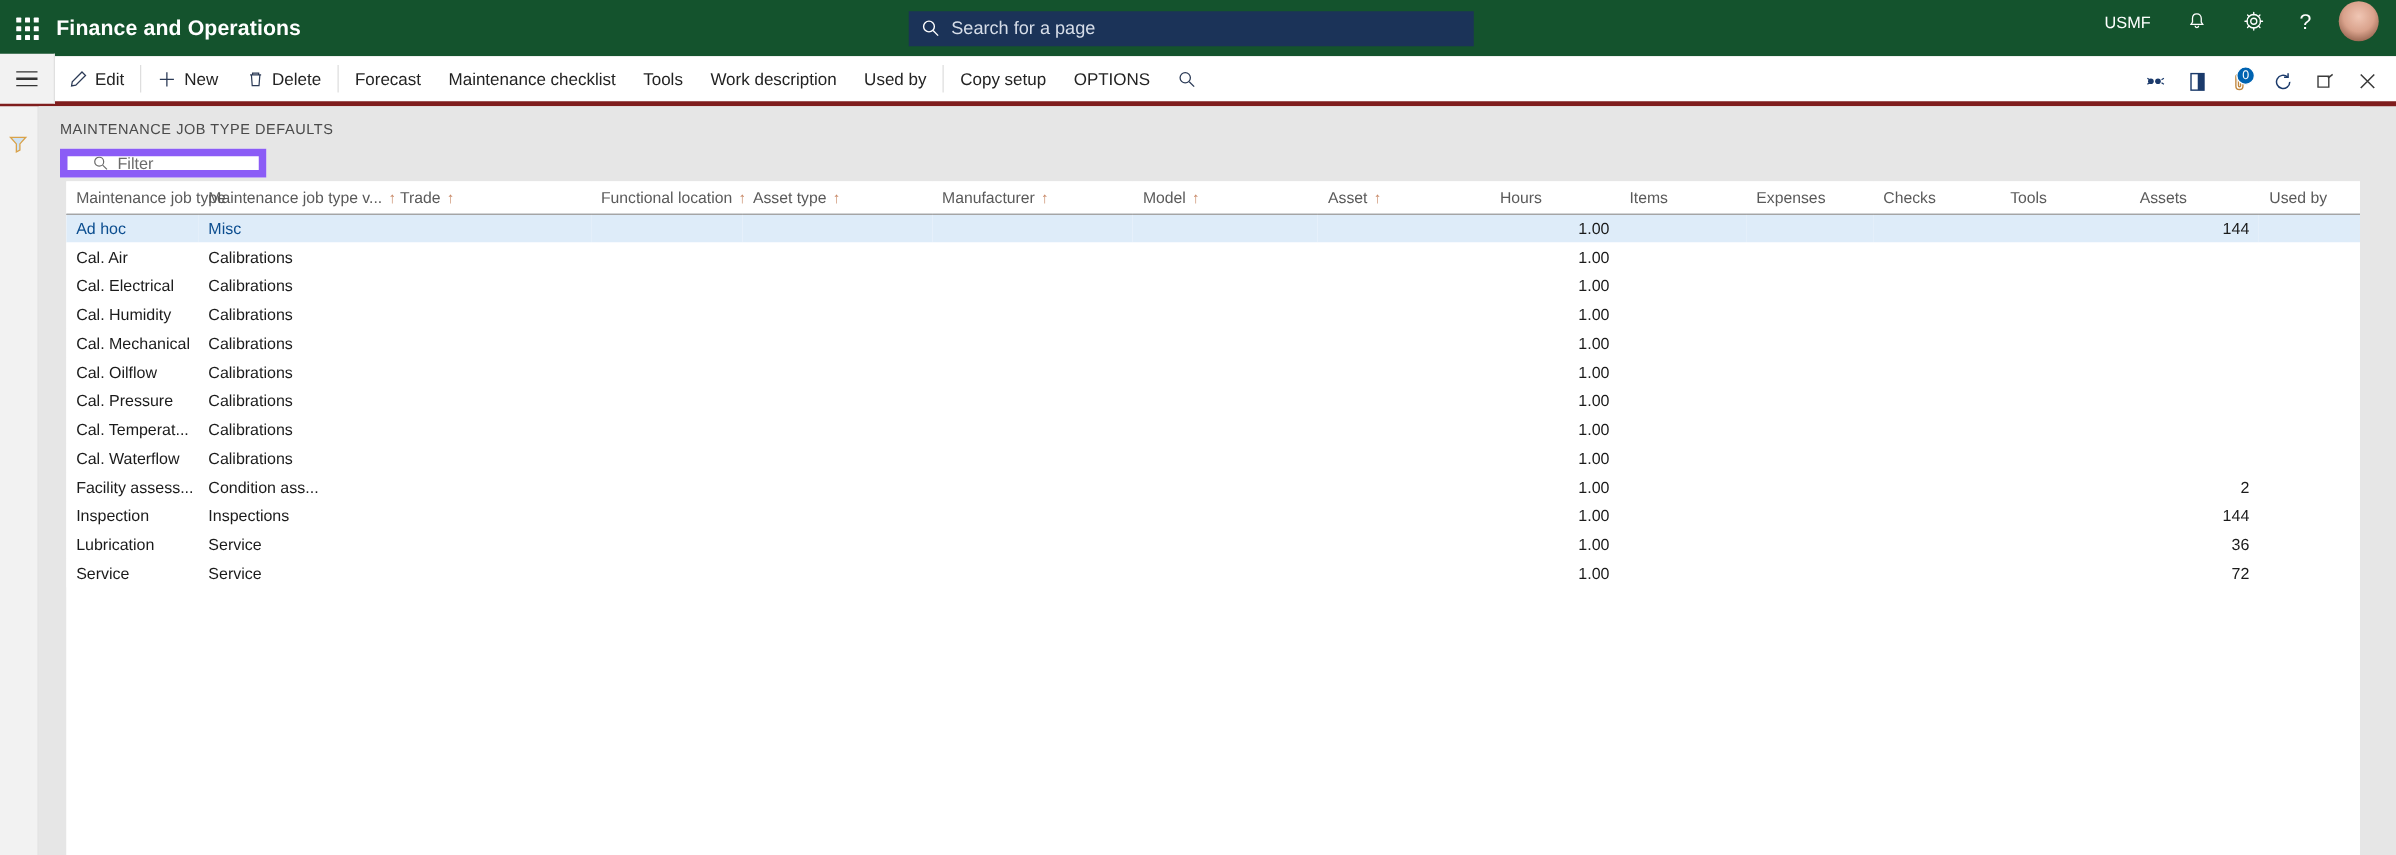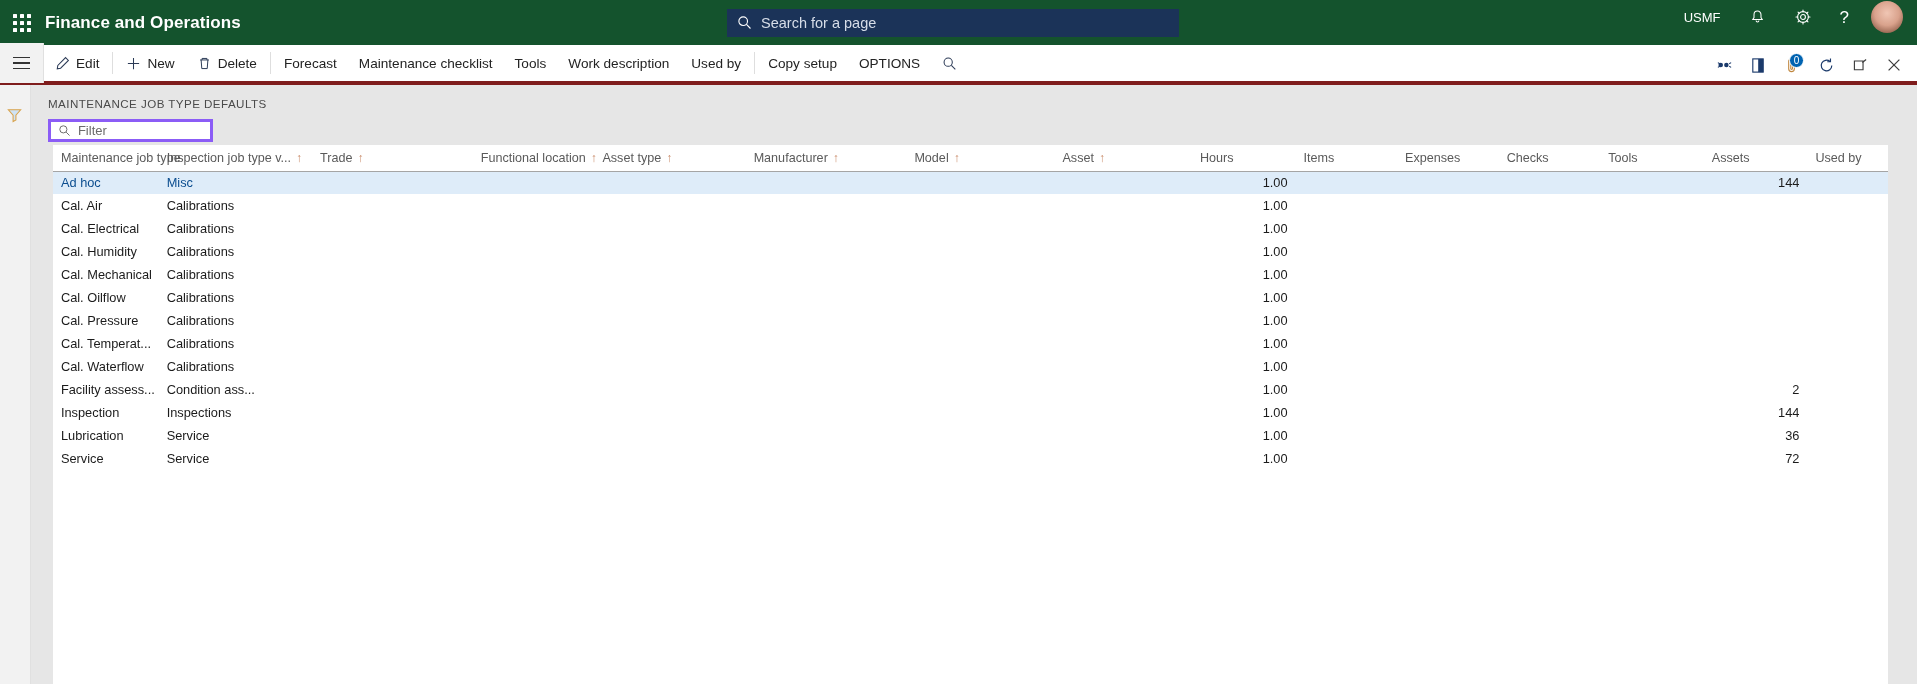--- a/index.html
+++ b/index.html
@@ -140,23 +140,23 @@
   }
   .page-title {
     font-size: 11.6px; color: #4a4a4a;
     letter-spacing: .45px;
     text-transform: uppercase;
     margin-bottom: 9px;
   }
   .filter-box {
     width: 165px; height: 23px;
     background: #ffffff;
-    border: 3px solid #8b5cf6;
+    border: 6px solid #8b5cf6;
     display: flex; align-items: center;
-    padding: 0 7px;
+    padding: 0 20px;
     cursor: text;
   }
   .filter-box .mag { margin-right: 7px; display:flex; }
   .filter-input {
     border: none; outline: none; background: transparent;
     font-size: 13px; color: #333; width: 100%;
     font-family: "Liberation Sans", sans-serif;
   }
   .filter-input::placeholder { color: #6b6b6b; opacity: 1; }
 
@@ -380,21 +380,21 @@
           <col style="width:96px">
             <col style="width:96px">
             <col style="width:96px">
           <col style="width:98px">
             <col style="width:98px">
             <col style="width:76px">
         </colgroup>
         <thead>
           <tr id="head-row">
               <th><span>Maintenance job type</span></th>
-              <th><span>Inspection job type v...</span><span class="sortarrow">↑</span></th>
+              <th><span>Maintenance job type v...</span><span class="sortarrow">↑</span></th>
               <th><span>Trade</span><span class="sortarrow">↑</span></th>
               <th><span>Functional location</span><span class="sortarrow">↑</span></th>
               <th><span>Asset type</span><span class="sortarrow">↑</span></th>
               <th><span>Manufacturer</span><span class="sortarrow">↑</span></th>
               <th><span>Model</span><span class="sortarrow">↑</span></th>
               <th><span>Asset</span><span class="sortarrow">↑</span></th>
               <th class="num"><span>Hours</span></th>
               <th class="num"><span>Items</span></th>
               <th class="num"><span>Expenses</span></th>
               <th class="num"><span>Checks</span></th>

